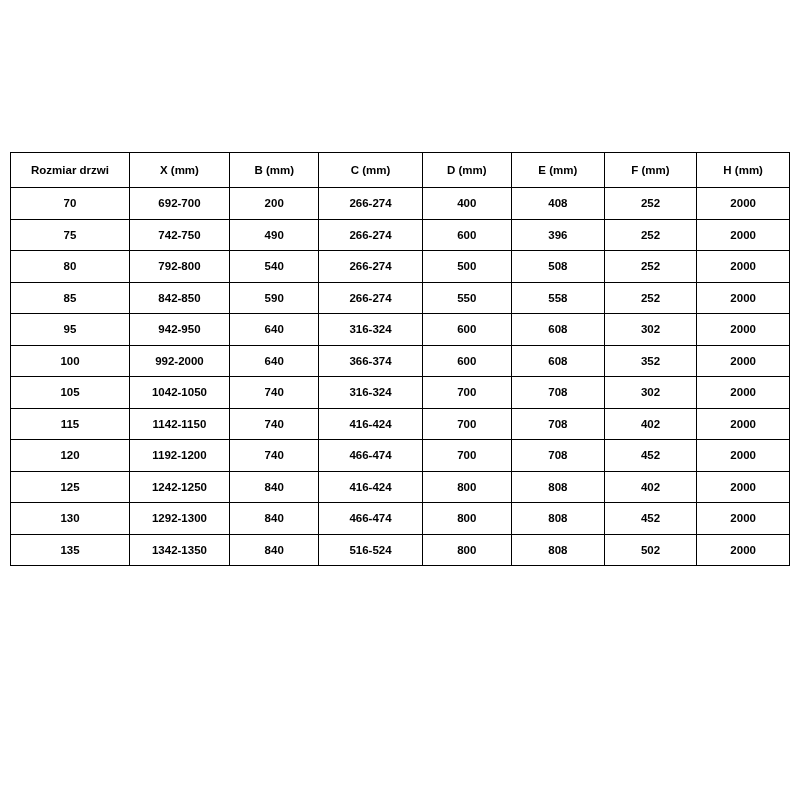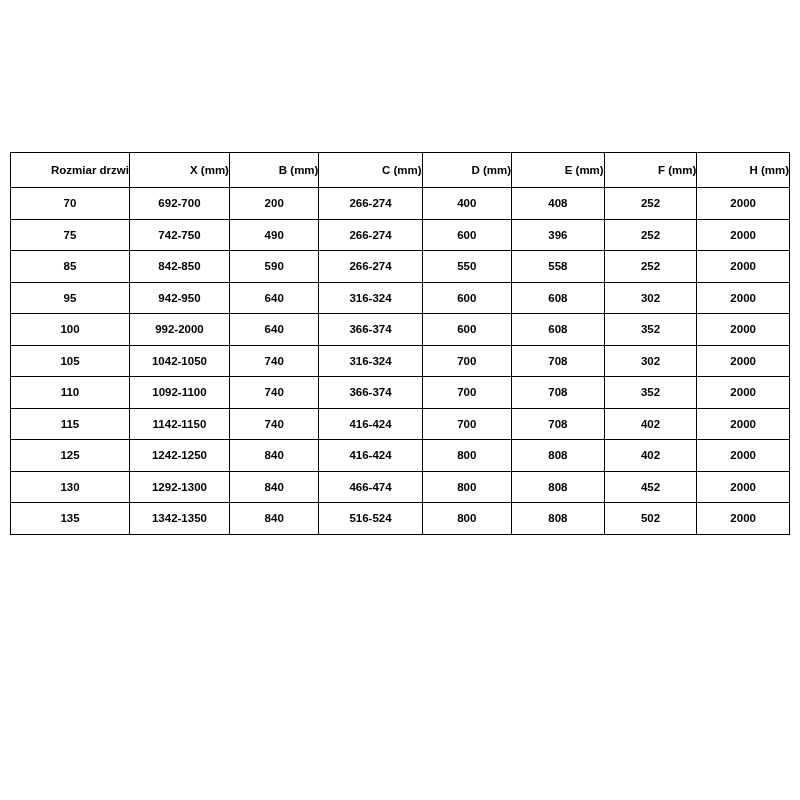--- a/index.html
+++ b/index.html
@@ -37,21 +37,20 @@
     vertical-align: middle;
     font-size: 11.5px;
     height: 30.5px;
     padding: 0;
     white-space: nowrap;
   }
   table.spec-table th {
     font-weight: bold;
     font-size: 11.5px;
     height: 34px;
-    text-align: right;
   }
   table.spec-table td {
     font-weight: bold;
   }
   col.c0 { width: 113px; }
   col.c1 { width: 95px; }
   col.c2 { width: 85px; }
   col.c3 { width: 98px; }
   col.c4 { width: 85px; }
   col.c5 { width: 88px; }
@@ -101,20 +100,30 @@
           <td>75</td>
           <td>742-750</td>
           <td>490</td>
           <td>266-274</td>
           <td>600</td>
           <td>396</td>
           <td>252</td>
           <td>2000</td>
         </tr>
         <tr>
+          <td>80</td>
+          <td>792-800</td>
+          <td>540</td>
+          <td>266-274</td>
+          <td>500</td>
+          <td>508</td>
+          <td>252</td>
+          <td>2000</td>
+        </tr>
+        <tr>
           <td>85</td>
           <td>842-850</td>
           <td>590</td>
           <td>266-274</td>
           <td>550</td>
           <td>558</td>
           <td>252</td>
           <td>2000</td>
         </tr>
         <tr>
@@ -141,40 +150,40 @@
           <td>105</td>
           <td>1042-1050</td>
           <td>740</td>
           <td>316-324</td>
           <td>700</td>
           <td>708</td>
           <td>302</td>
           <td>2000</td>
         </tr>
         <tr>
-          <td>110</td>
-          <td>1092-1100</td>
-          <td>740</td>
-          <td>366-374</td>
-          <td>700</td>
-          <td>708</td>
-          <td>352</td>
-          <td>2000</td>
-        </tr>
-        <tr>
           <td>115</td>
           <td>1142-1150</td>
           <td>740</td>
           <td>416-424</td>
           <td>700</td>
           <td>708</td>
           <td>402</td>
           <td>2000</td>
         </tr>
         <tr>
+          <td>120</td>
+          <td>1192-1200</td>
+          <td>740</td>
+          <td>466-474</td>
+          <td>700</td>
+          <td>708</td>
+          <td>452</td>
+          <td>2000</td>
+        </tr>
+        <tr>
           <td>125</td>
           <td>1242-1250</td>
           <td>840</td>
           <td>416-424</td>
           <td>800</td>
           <td>808</td>
           <td>402</td>
           <td>2000</td>
         </tr>
         <tr>

